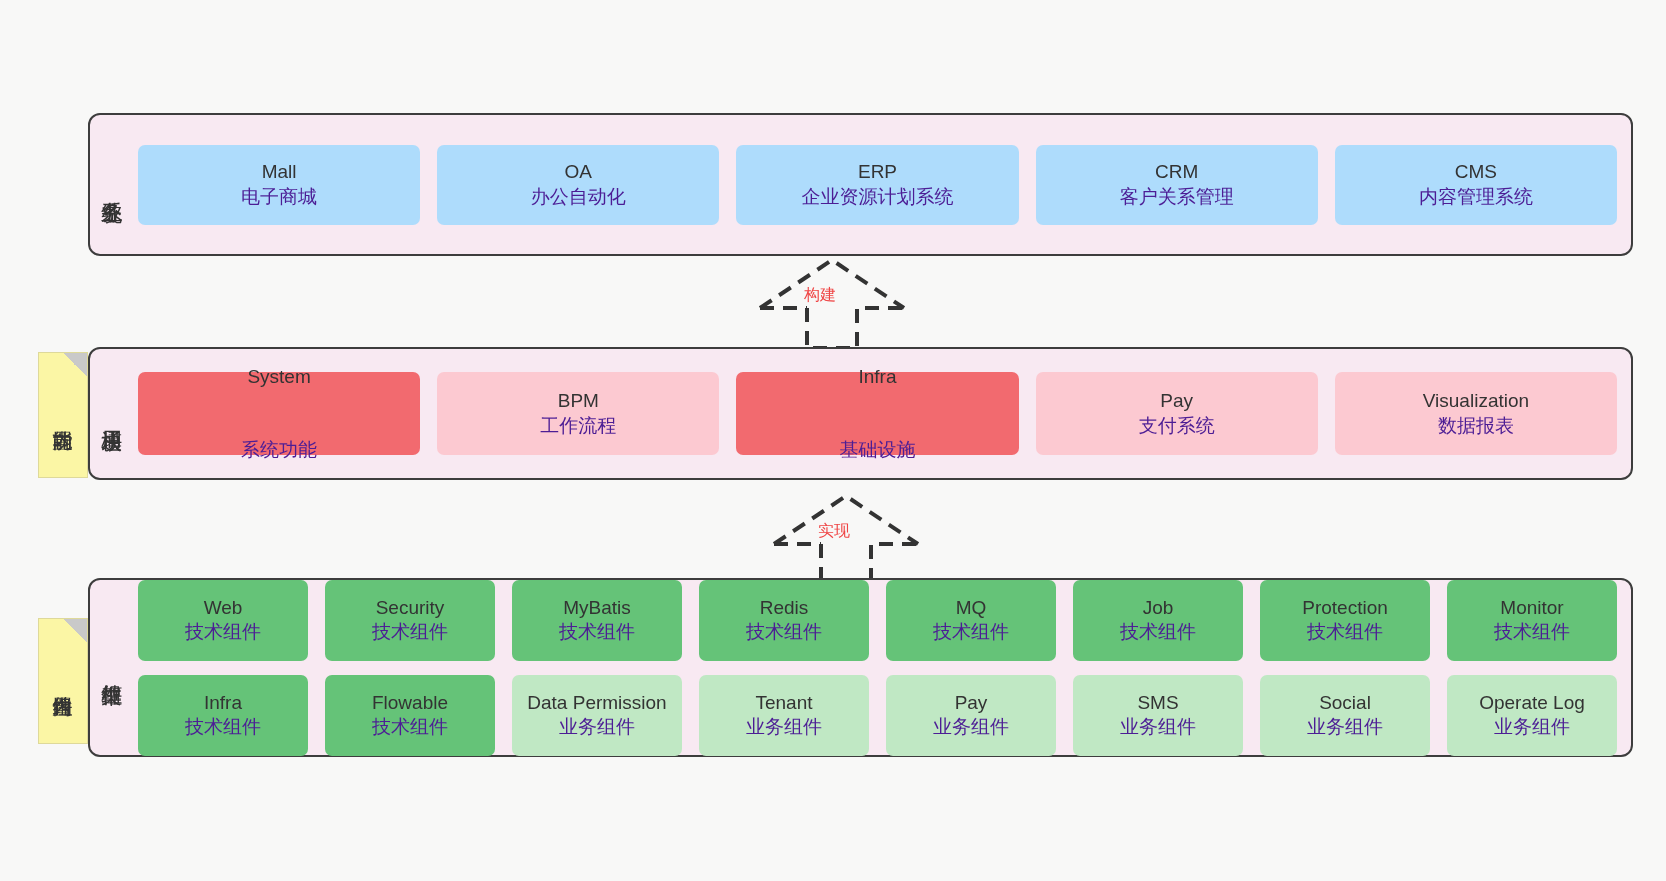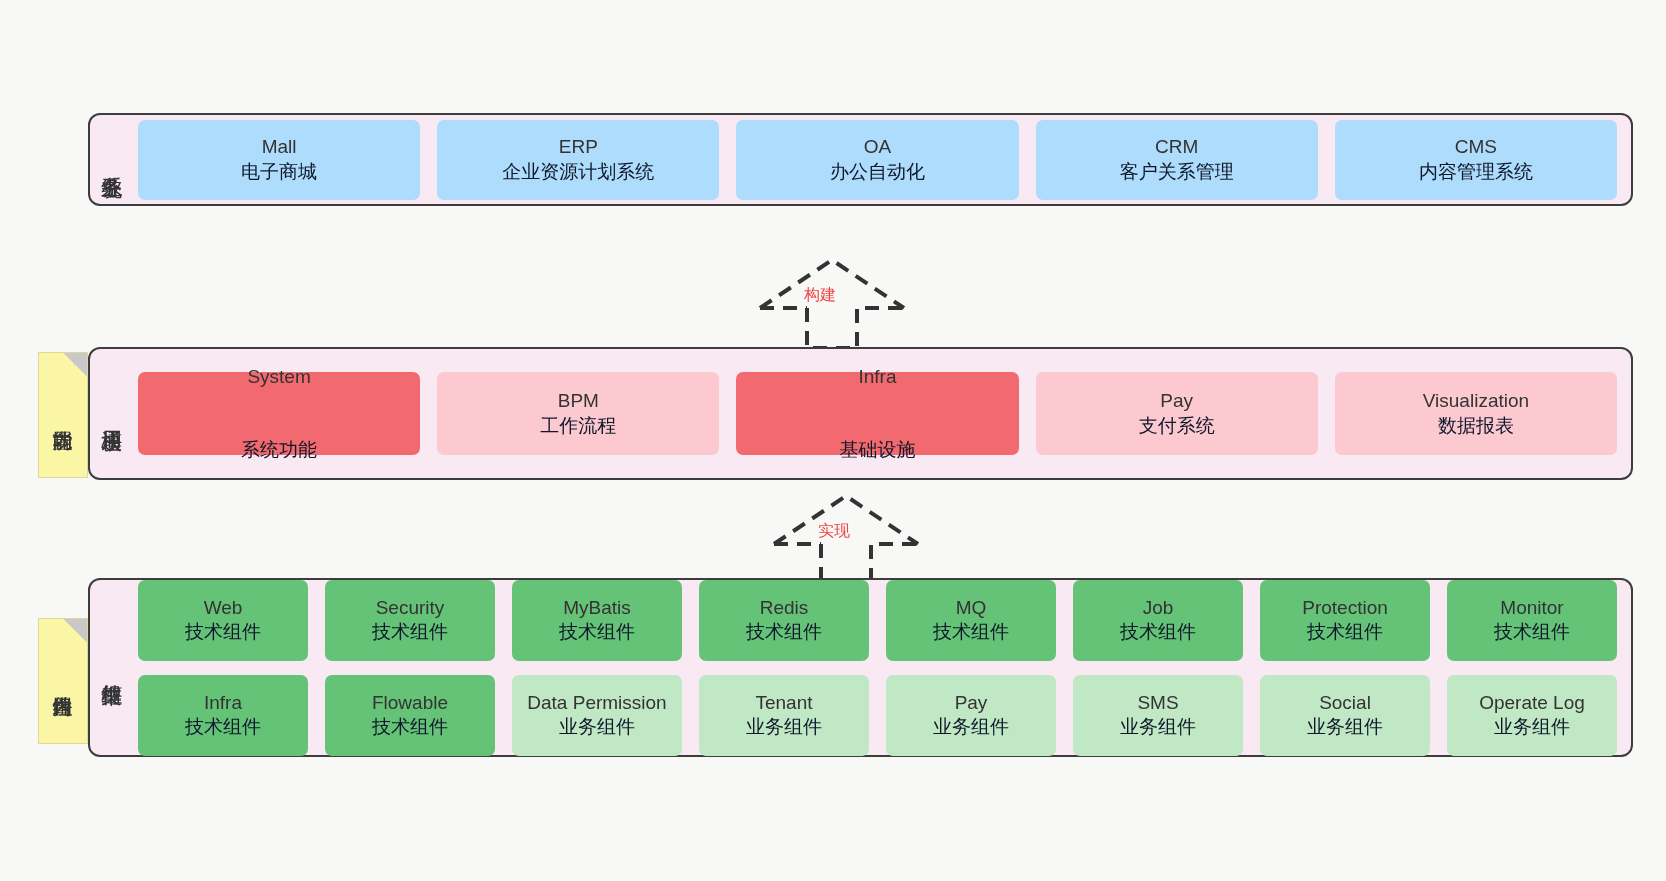--- a/index.html
+++ b/index.html
@@ -83,21 +83,21 @@
     padding: 4px 6px;
     line-height: 1.28;
   }
   .card .en {
     font-size: 19px;
     color: #333333;
     white-space: nowrap;
   }
   .card .cn {
     font-size: 19px;
-    color: #0f172a;
+    color: #4c1d95;
     white-space: nowrap;
   }
   .card.wrap .en { white-space: normal; }
 
   .c-blue       { background: #aedcfc; }
   .c-red        { background: #f26a6f; gap: 48px; }
   .c-pink       { background: #fcc9d1; }
   .c-green      { background: #65c378; }
   .c-lightgreen { background: #c0e8c4; }
 
@@ -141,35 +141,35 @@
     background: transparent;
     white-space: nowrap;
     user-select: none;
   }
 </style>
 </head>
 <body>
 
 <div id="stage">
 
-  <div class="layer layer-biz" style="left:88px; top:113px; width:1545px; height:93px;">
+  <div class="layer layer-biz" style="left:88px; top:113px; width:1545px; height:143px;">
     <div class="layer-title">业务系统</div>
     <div class="layer-body">
       <div class="row">
         <div class="card c-blue">
           <span class="en">Mall</span>
           <span class="cn">电子商城</span>
         </div>
         <div class="card c-blue">
+          <span class="en">OA</span>
+          <span class="cn">办公自动化</span>
+        </div>
+        <div class="card c-blue">
           <span class="en">ERP</span>
           <span class="cn">企业资源计划系统</span>
-        </div>
-        <div class="card c-blue">
-          <span class="en">OA</span>
-          <span class="cn">办公自动化</span>
         </div>
         <div class="card c-blue">
           <span class="en">CRM</span>
           <span class="cn">客户关系管理</span>
         </div>
         <div class="card c-blue">
           <span class="en">CMS</span>
           <span class="cn">内容管理系统</span>
         </div>
       </div>

